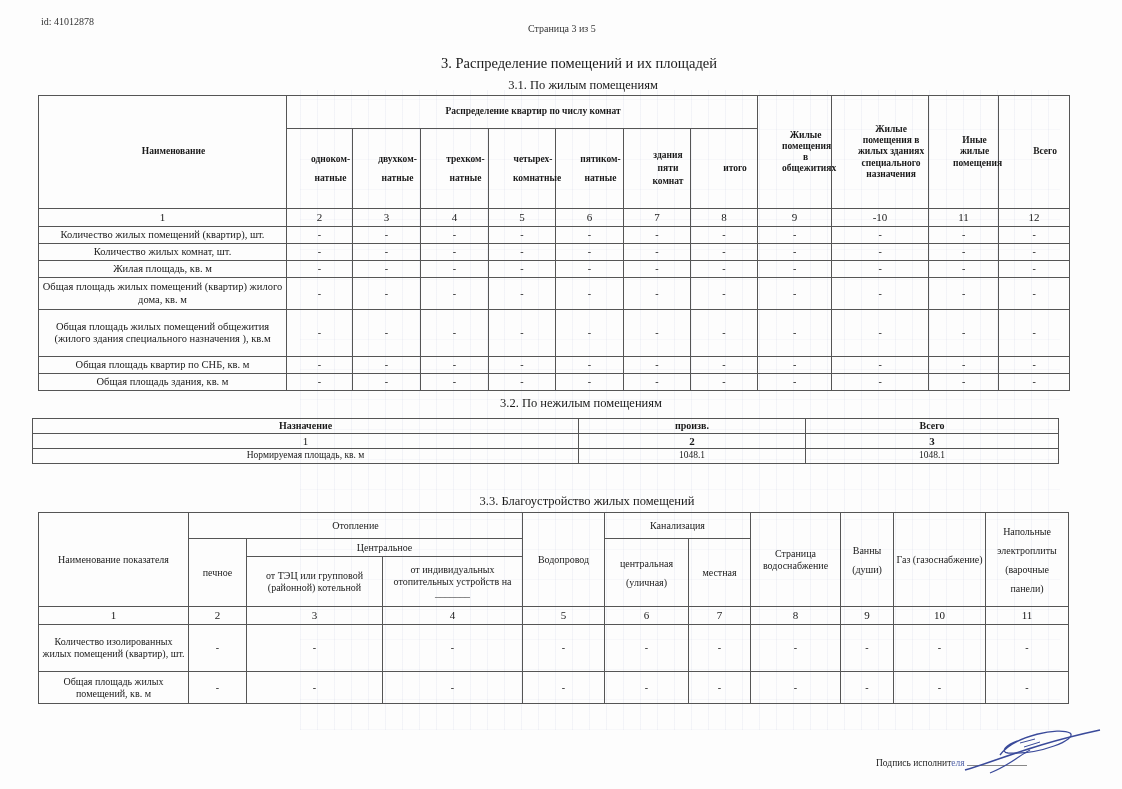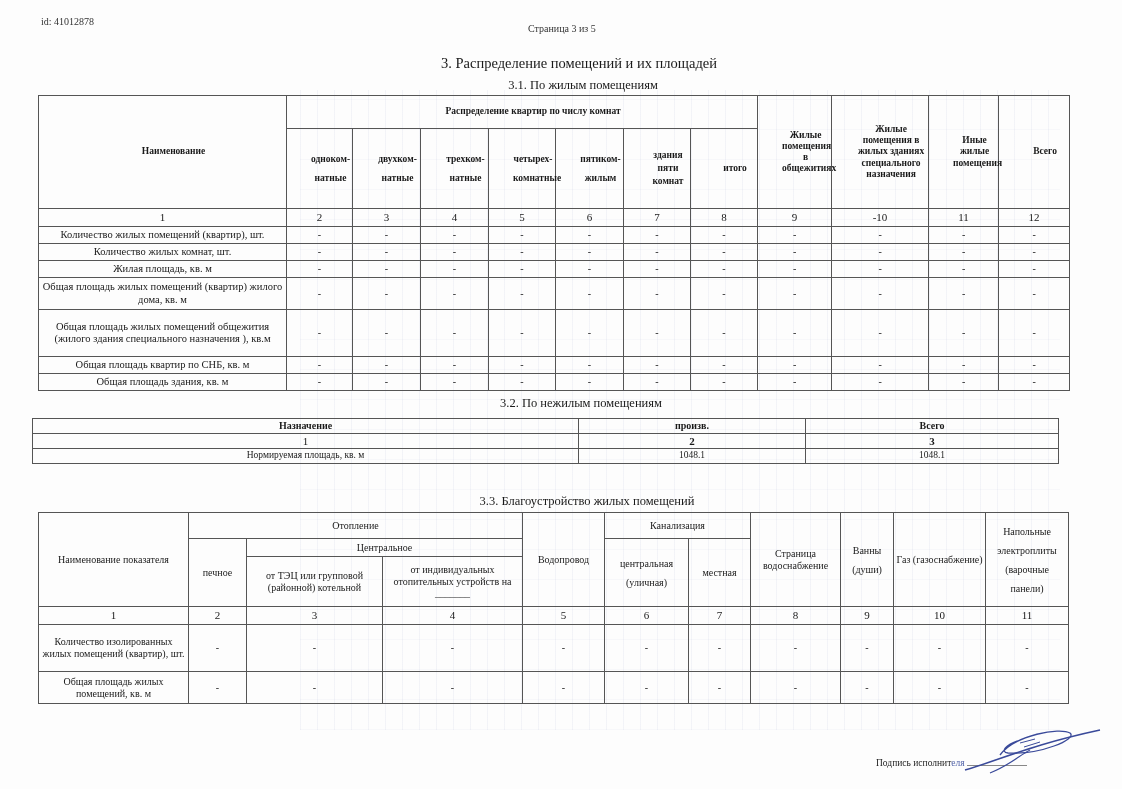--- a/index.html
+++ b/index.html
@@ -72,21 +72,21 @@
   <tr style="height:80px">
     <th style="white-space:pre-line;line-height:1.9">одноком-
 натные</th>
     <th style="white-space:pre-line;line-height:1.9">двухком-
 натные</th>
     <th style="white-space:pre-line;line-height:1.9">трехком-
 натные</th>
     <th style="white-space:pre-line;line-height:1.9">четырех-
 комнатные</th>
     <th style="white-space:pre-line;line-height:1.9">пятиком-
-жилым</th>
+натные</th>
     <th style="white-space:pre-line;line-height:1.4">здания
 пяти
 комнат</th>
     <th>итого</th>
   </tr>
   <tr style="height:18px">
     <td class="idx">1</td>
     <td class="idx">2</td>
     <td class="idx">3</td>
     <td class="idx">4</td>

